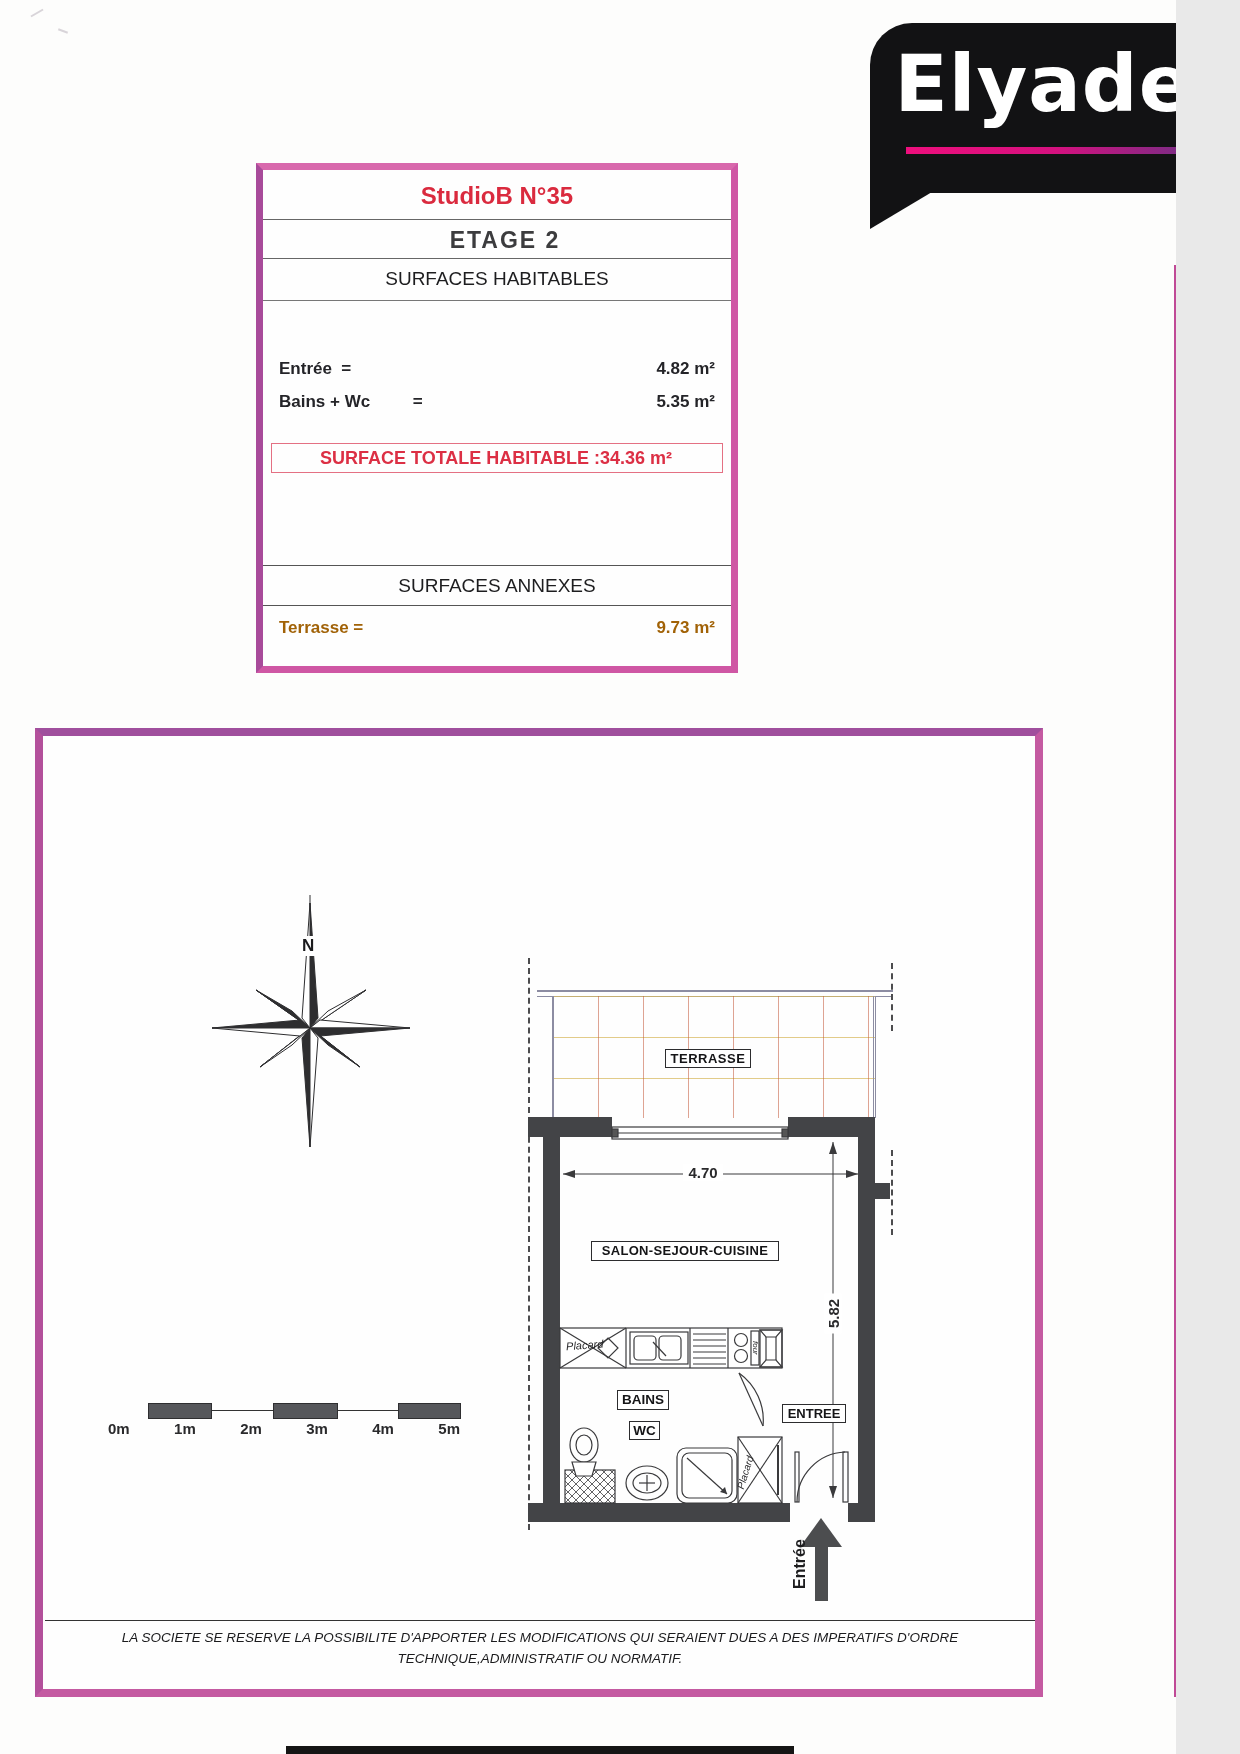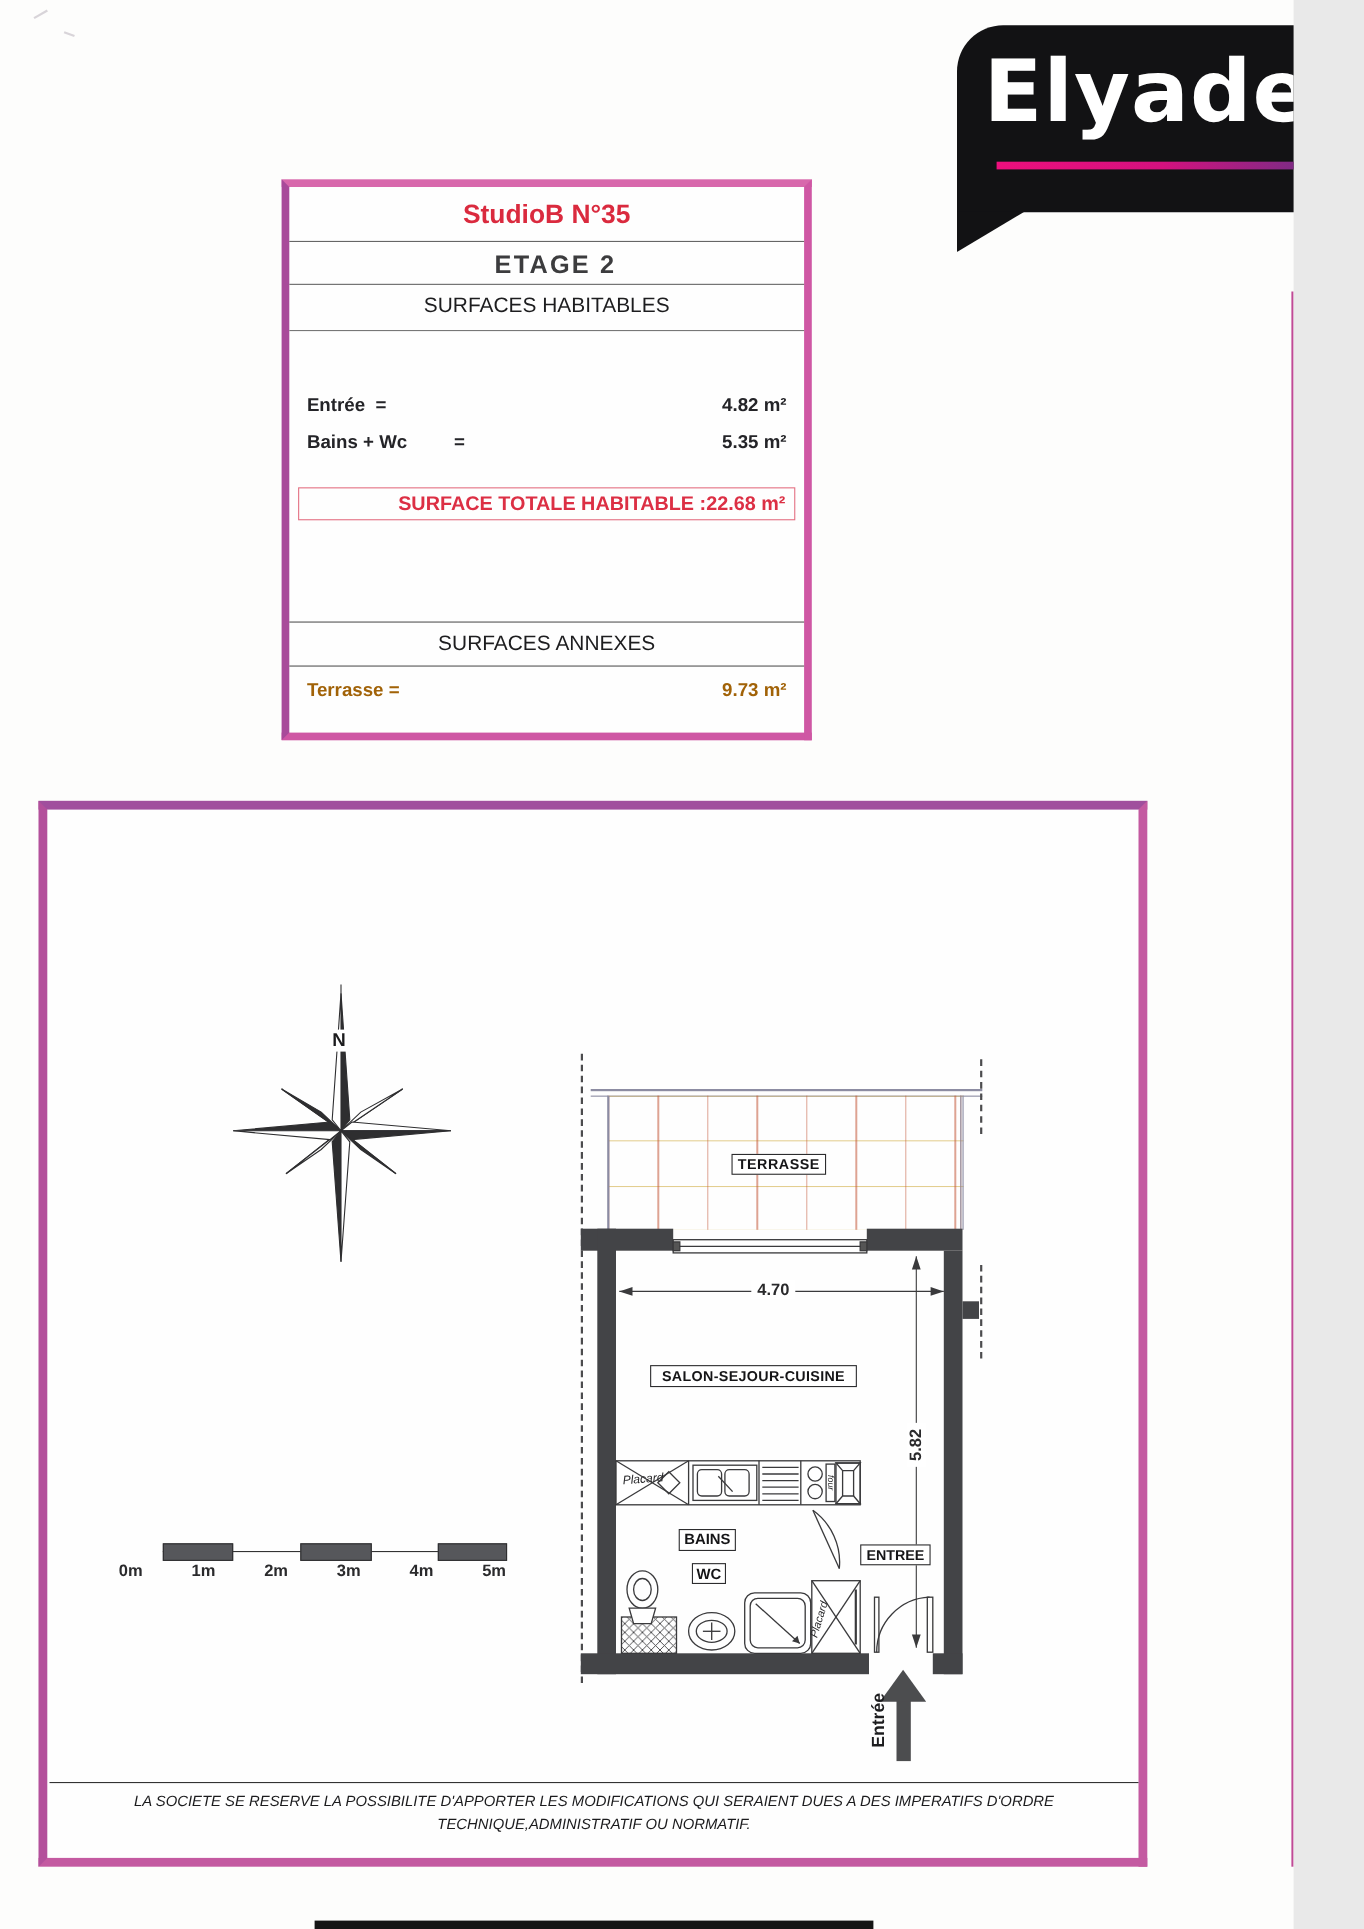--- a/index.html
+++ b/index.html
@@ -28,21 +28,21 @@
   .ib-title{height:49px;line-height:52px;text-align:center;font-size:24px;font-weight:bold;
         color:#da2a3e;border-bottom:1px solid #666;}
   .ib-floor{height:38px;line-height:40px;text-align:center;font-size:23px;font-weight:bold;
         color:#3c3c3e;letter-spacing:2px;border-bottom:1px solid #666;padding-left:16px;}
   .ib-sec{height:41px;line-height:40px;text-align:center;font-size:19px;color:#1d1d1f;
         border-bottom:1px solid #777;}
   .ib-rows{padding:58px 16px 0 16px;}
   .ib-row{display:flex;justify-content:space-between;font-size:17px;font-weight:bold;
         color:#242428;height:33px;white-space:pre;}
   .ib-total{margin:18px 8px 0 8px;border:1px solid #e47083;display:flex;
-        justify-content:flex-end;padding:4px 8px 3px 6px;font-size:18px;font-weight:bold;
+        justify-content:center;padding:4px 8px 3px 6px;font-size:18px;font-weight:bold;
         color:#dc2f44;}
   .ib-annex-head{margin-top:92px;border-top:1px solid #555;border-bottom:1px solid #555;
         text-align:center;font-size:19px;color:#1d1d1f;height:39px;line-height:40px;}
   .ib-annex-row{display:flex;justify-content:space-between;padding:12px 16px 28px 16px;
         font-size:17px;font-weight:bold;color:#a16207;}
 
   
   .plan-frame{position:absolute;left:35px;top:728px;width:992px;height:953px;background:#fefefe;
         border:8px solid #c45aa1;border-top-color:#a04f9d;border-left-color:#b3509b;}
   .plan-sep{position:absolute;left:45px;top:1620px;width:990px;height:1px;background:#333;}
@@ -110,21 +110,21 @@
         <span>Entrée  =</span>
         <span>4.82 m²</span>
       </div>
       <div class="ib-row">
         <span>Bains + Wc         =</span>
         <span>5.35 m²</span>
       </div>
     </div>
     <div class="ib-total">
       <span>SURFACE TOTALE HABITABLE :</span>
-      <span>22.68 m²</span>
+      <span>34.36 m²</span>
     </div>
     <div class="ib-annex-head">SURFACES ANNEXES</div>
     <div class="ib-annex-row">
       <span>Terrasse =</span>
       <span>9.73 m²</span>
     </div>
   </div>
 
   <div class="vline-pink" style="left:1174px;top:265px;height:1432px;"></div>
   <div class="vline-gray" style="left:1235px;top:230px;height:1524px;"></div>

